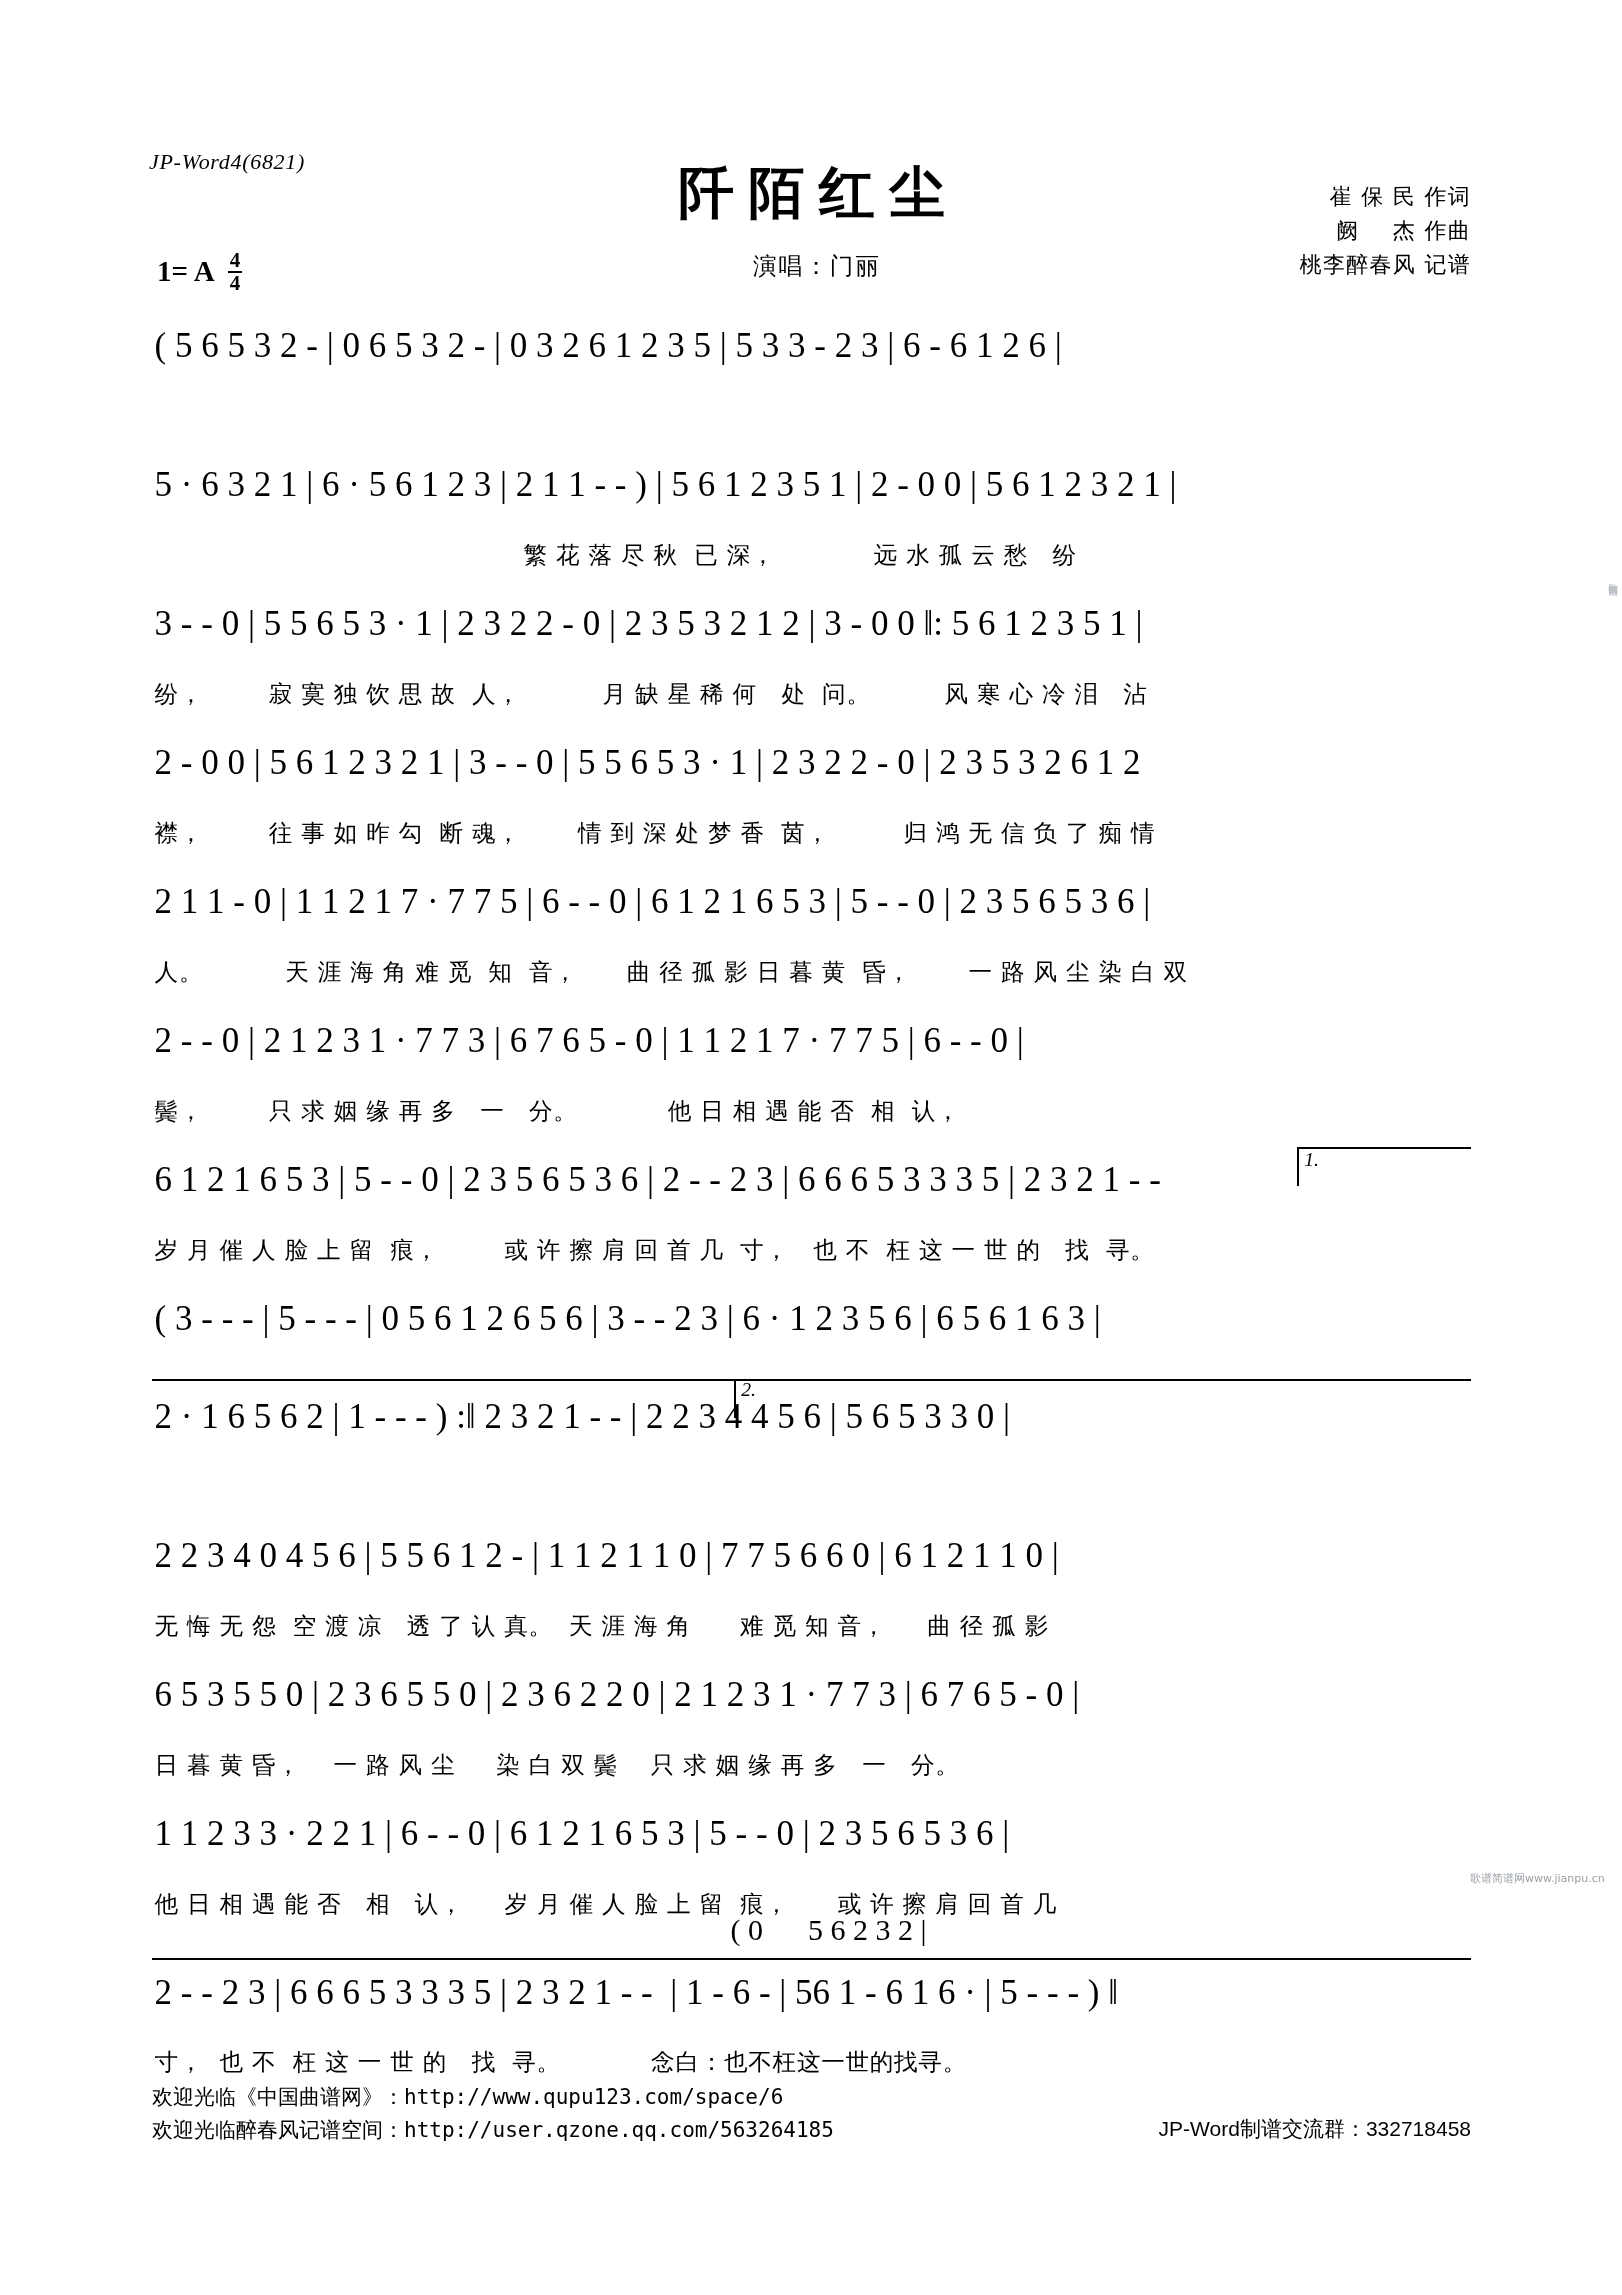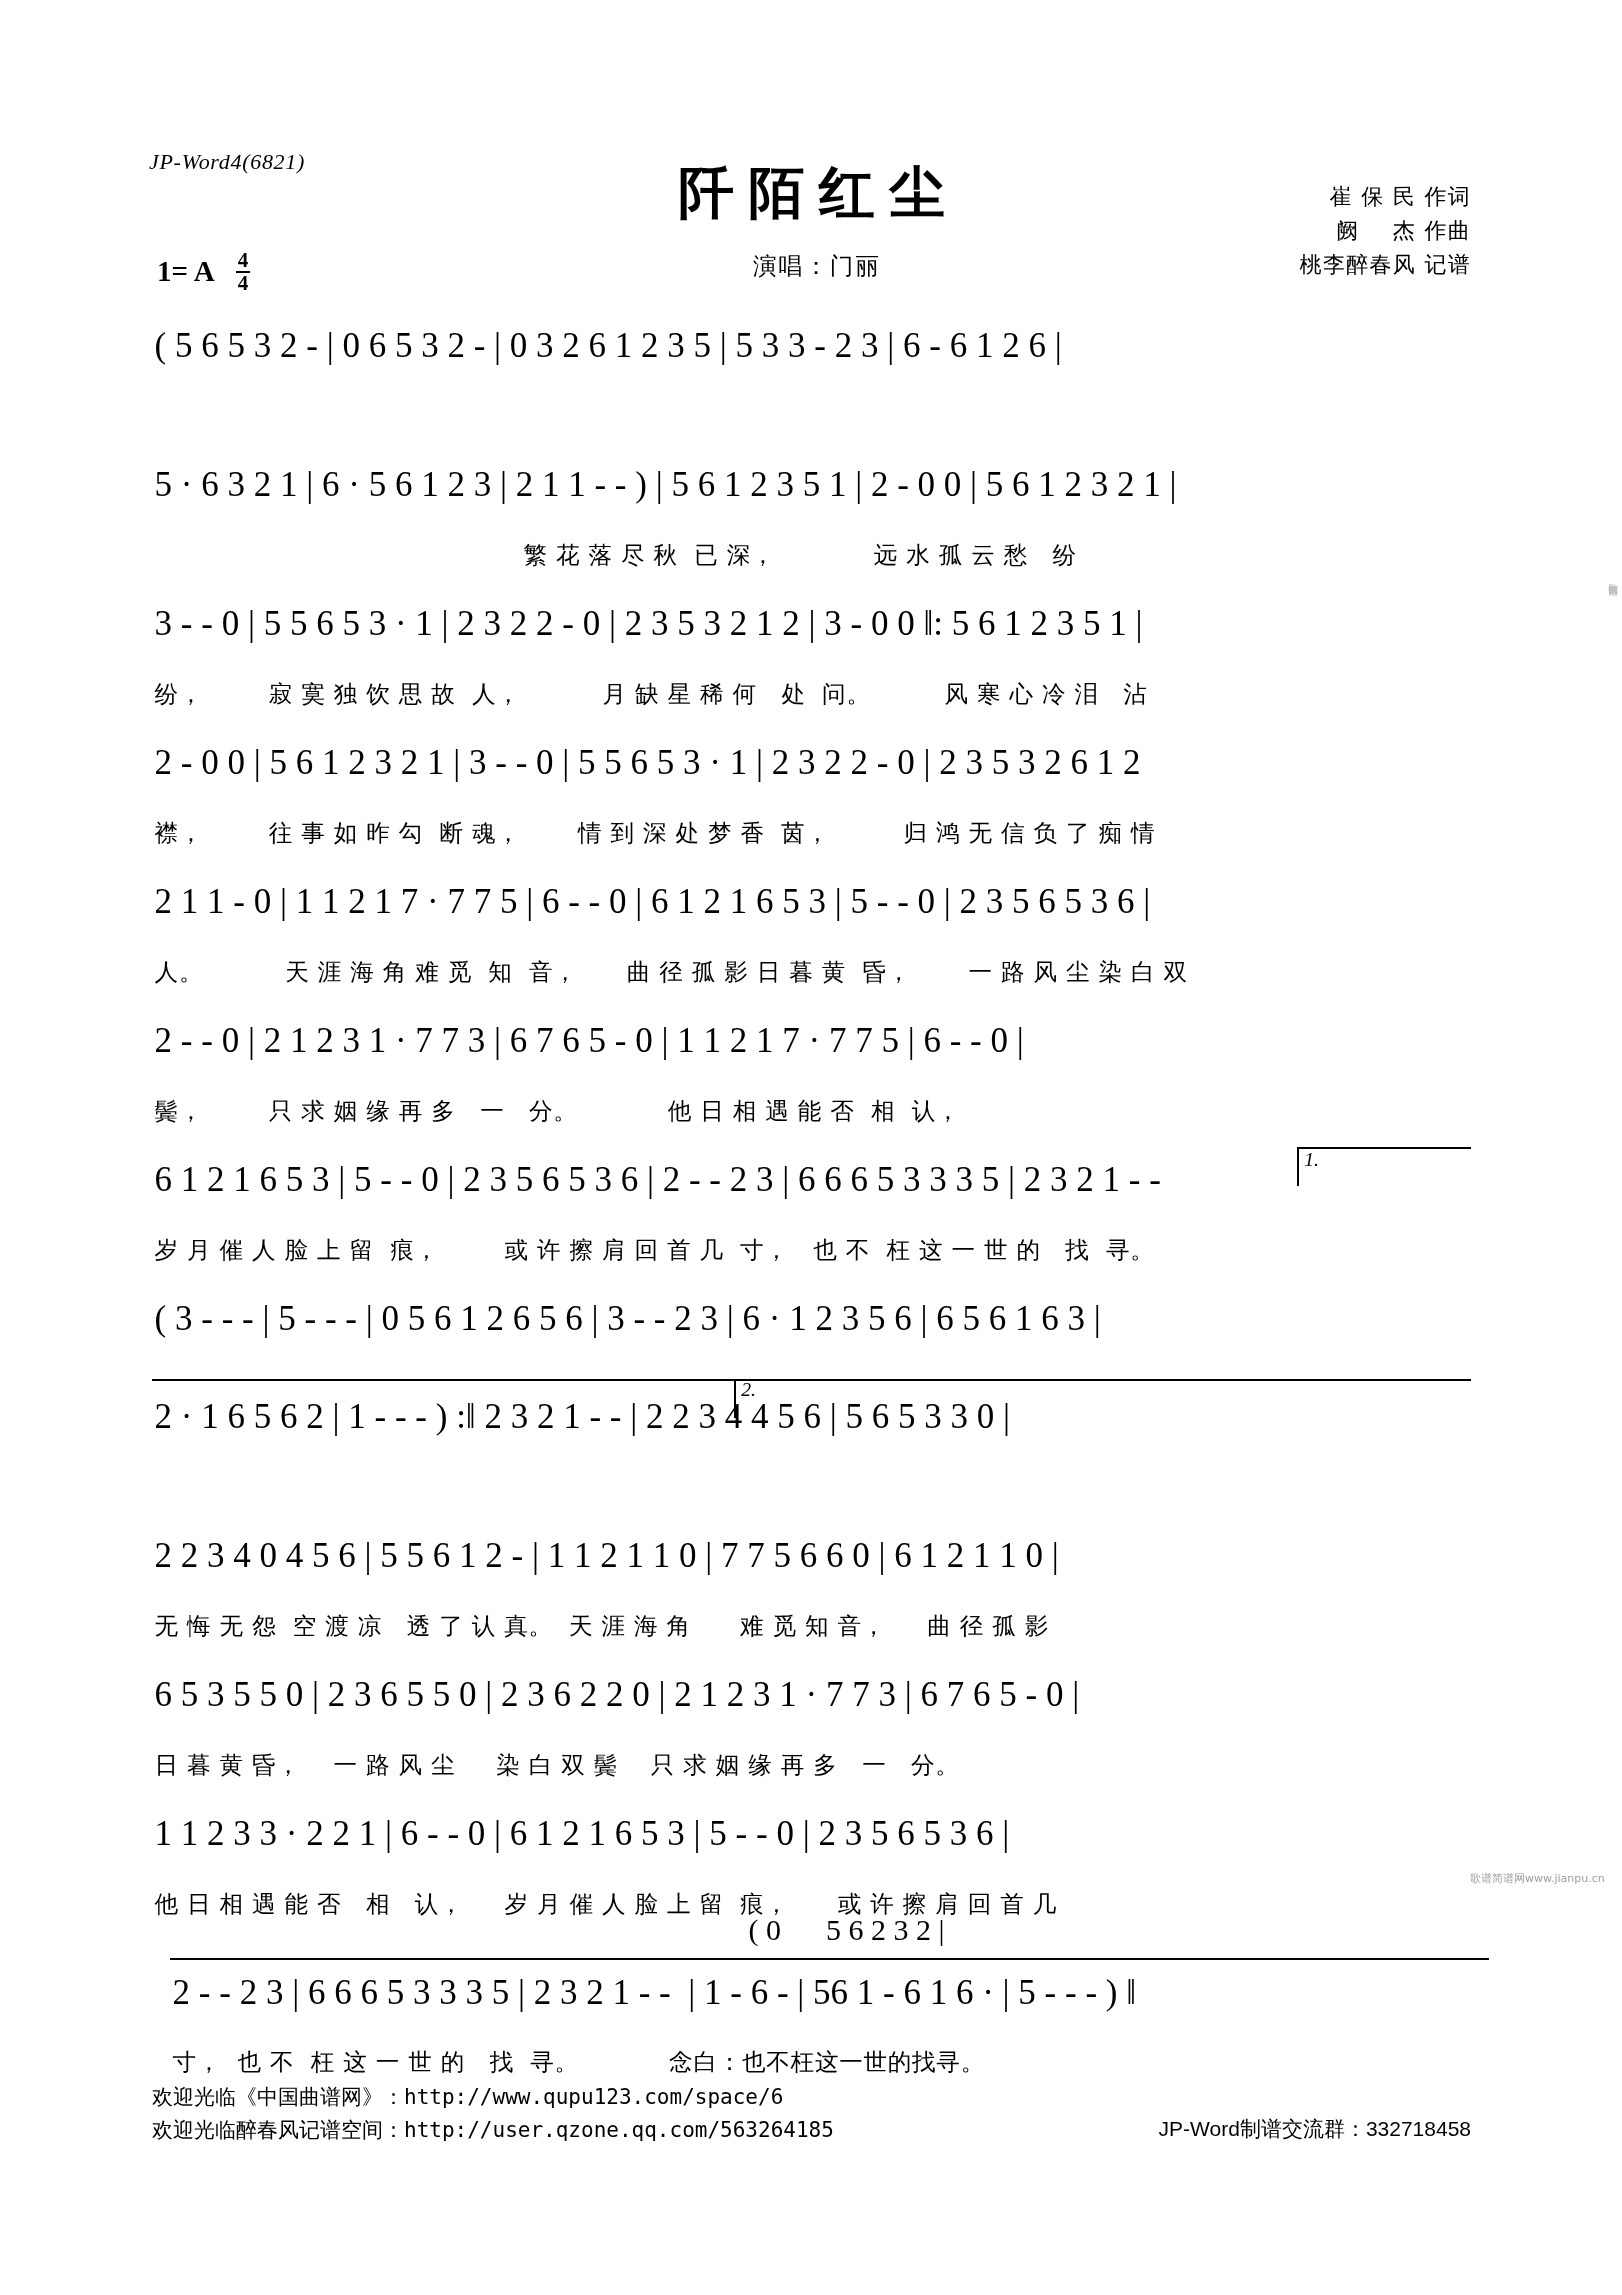--- a/index.html
+++ b/index.html
@@ -70,21 +70,21 @@
 
   .keysig {
     position: absolute;
     left: 157px;
     top: 249px;
     font-family: "Liberation Serif", serif;
     font-size: 29px;
     font-weight: bold;
     display: flex;
     align-items: center;
-    gap: 21px;
+    gap: 13px;
   }
   .keysig .frac {
     display: inline-flex;
     flex-direction: column;
     align-items: center;
     font-size: 21px;
     line-height: 1.0;
     font-weight: bold;
     position: relative;
     top: 1.3px;
@@ -263,21 +263,21 @@
     <div class="line">
       <div class="notes">6 5 3 5 5 0 | 2 3 6 5 5 0 | 2 3 6 2 2 0 | 2 1 2 3 1 · 7 7 3 | 6 7 6 5 - 0 |</div>
       <div class="lyrics">日 暮 黄 昏，    一 路 风 尘     染 白 双 鬓    只 求 姻 缘 再 多   一   分。</div>
     </div>
 
     <div class="line">
       <div class="notes">1 1 2 3 3 · 2 2 1 | 6 - - 0 | 6 1 2 1 6 5 3 | 5 - - 0 | 2 3 5 6 5 3 6 |</div>
       <div class="lyrics">他 日 相 遇 能 否   相   认，     岁 月 催 人 脸 上 留  痕，      或 许 擦 肩 回 首 几</div>
     </div>
 
-    <div class="line" style="height:151px;margin-left:18px;">
+    <div class="line" style="height:151px;">
       <div class="hline" style="left:0px; top:-14.4px; width:1319px;"></div>
       <div class="notes" style="position:absolute; left:576px; top:-60px; font-size:30px;">( 0      5 6 2 3 2 |</div>
       <div class="notes" style="margin-top:19.6px;">2 - - 2 3 | 6 6 6 5 3 3 3 5 | 2 3 2 1 - -  | 1 - 6 - | 56 1 - 6 1 6 · | 5 - - - ) ‖</div>
       <div class="lyrics">寸，  也 不  枉 这 一 世 的   找  寻。           念白：也不枉这一世的找寻。</div>
     </div>
 
   </div>
 
   <div class="footer">
     <div class="left">

